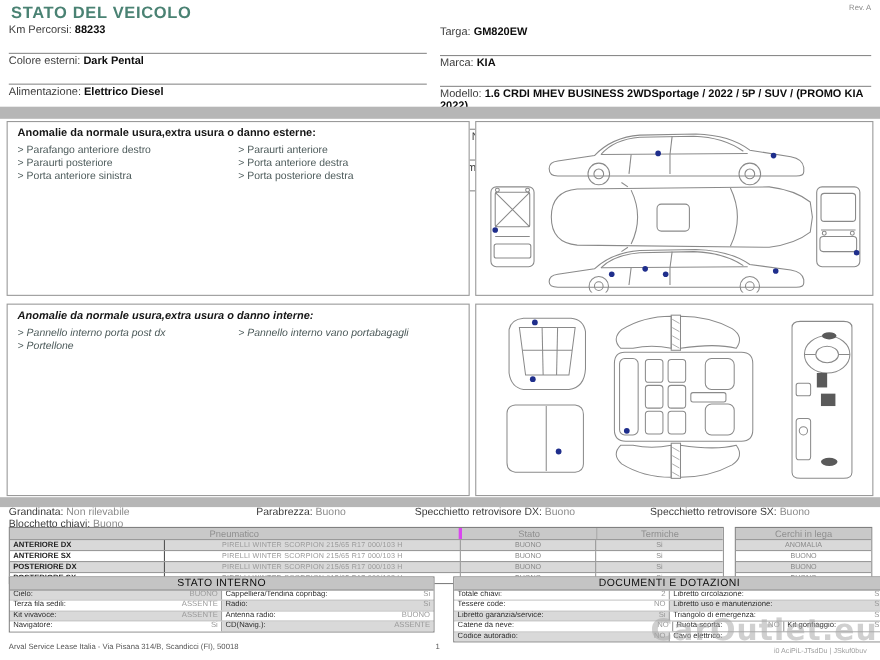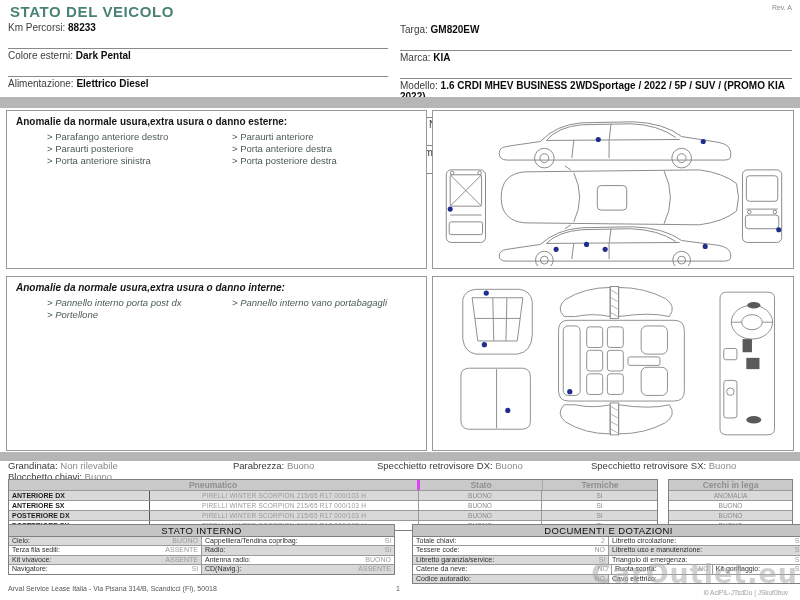--- a/index.html
+++ b/index.html
@@ -20,39 +20,39 @@
   .band{position:absolute;left:0;width:800px;background:#b6b6b6;}
   .band1{top:97px;height:11px;}
   .band2{top:452px;height:9px;}
 
   .box{position:absolute;border:1px solid #9a9a9a;background:#fff;box-sizing:border-box;}
   .ext-text{left:6px;top:110px;width:421px;height:159px;padding:5px 9px;}
   .ext-diag{left:432px;top:110px;width:362px;height:159px;}
   .int-text{left:6px;top:276px;width:421px;height:175px;padding:5px 9px;font-style:italic;}
   .int-diag{left:432px;top:276px;width:362px;height:175px;}
   .box-heading{font-size:10px;font-weight:bold;color:#161616;margin-bottom:4px;}
-  .anom-cols{display:flex;margin-left:31px;}
+  .anom-cols{display:flex;}
   .anom-col{width:50%;font-size:9.5px;color:#4c5a5a;line-height:12px;}
 
   .diag-svg{display:block;margin:2px auto 0;}
   .lw{stroke:#8a8a8a;fill:none;stroke-width:1;}
   .lw2{stroke:#9a9a9a;fill:none;stroke-width:.8;}
   .dot{fill:#1f2e8c;stroke:none;}
   .blob{fill:#5a5a5a;stroke:none;}
 
   .conditions{position:absolute;left:8px;top:461px;width:786px;font-size:9.5px;line-height:10px;}
   .cond-line1{display:flex;}
   .cond-a{width:225px;}.cond-b{width:144px;}.cond-c{width:214px;}.cond-d{flex:1;}
   .cond-label{color:#3a3a3a;}
   .cond-value{color:#8a8a8a;}
   .cond-line2{margin-top:1px;}
 
   .tire-main{position:absolute;left:8px;top:479px;width:650px;border:1px solid #808080;box-sizing:border-box;}
   .tire-cerchi{position:absolute;left:668px;top:479px;width:125px;border:1px solid #808080;box-sizing:border-box;}
-  .t-header{display:flex;background:#c9c9c9;color:#8f8f8f;font-size:8.5px;height:10px;line-height:10px;text-align:center;font-weight:bold;}
+  .t-header{display:flex;background:#c9c9c9;color:#8f8f8f;font-size:8.5px;height:10px;line-height:10px;text-align:center;}
   .th-pneu{width:408px;}.th-stato{width:122px;border-left:3px solid #d946ef;}.th-term{flex:1;border-left:1px solid #aaa;}
   .th-cerchi{flex:1;}
   .t-row{display:flex;height:9px;line-height:9px;font-size:6.5px;border-top:1px solid #9a9a9a;background:#fff;}
   .t-row.sh{background:#d9d9d9;}
   .t-pos{width:137px;font-weight:bold;font-size:7px;color:#1e1e1e;padding-left:3px;border-right:1px solid #555;}
   .t-tyre{width:268px;text-align:center;color:#9a9a9a;letter-spacing:.2px;}
   .t-stato{width:122px;text-align:center;color:#8a8a8a;border-left:1px solid #9a9a9a;}
   .t-term{flex:1;text-align:center;color:#8a8a8a;border-left:1px solid #9a9a9a;}
   .t-cerchi{flex:1;text-align:center;color:#8a8a8a;}
 

